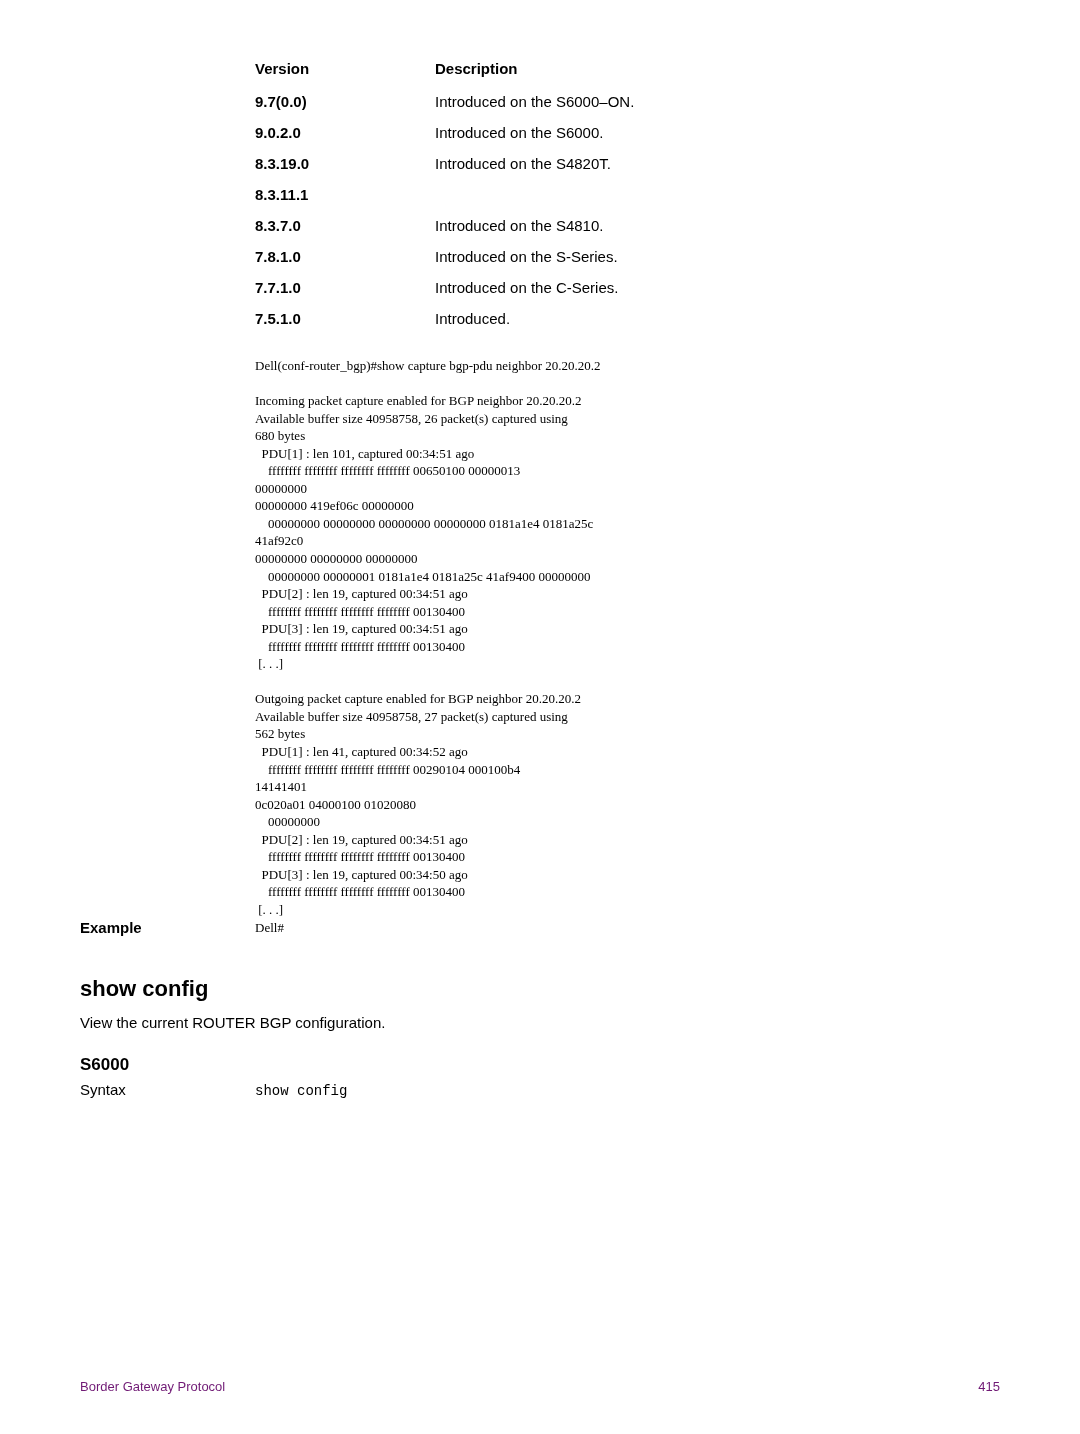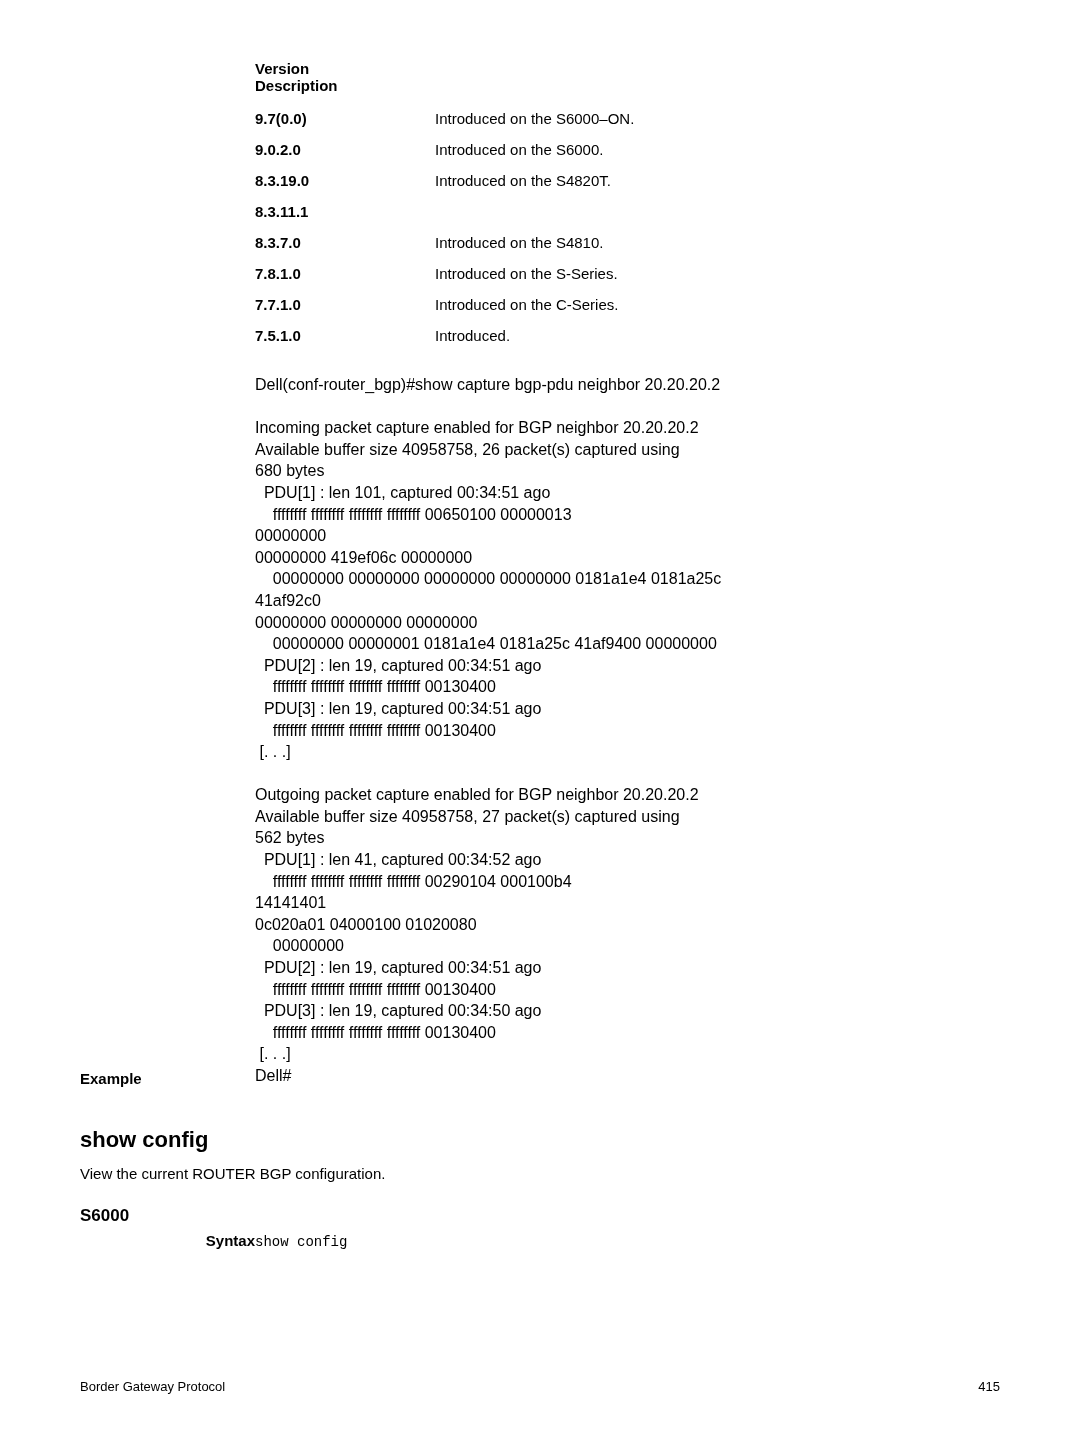--- a/index.html
+++ b/index.html
@@ -17,21 +17,20 @@
   }
   .version-table {
     margin-bottom: 30px;
   }
   .version-row {
     display: flex;
     margin-bottom: 14px;
   }
   .version-row.header {
     margin-bottom: 16px;
-    flex-direction: column;
   }
   .version-col {
     width: 180px;
     font-size: 15px;
     font-weight: bold;
   }
   .version-row.header .version-col,
   .version-row.header .desc-col {
     font-weight: 600;
   }
@@ -46,22 +45,22 @@
   }
   .example-label {
     width: 175px;
     flex-shrink: 0;
     font-size: 15px;
     font-weight: 600;
     padding-top: 2px;
   }
   .example-body {
     flex: 1;
-    font-family: Liberation Sans, sans-serif;
-    font-size: 16px;
+    font-family: Liberation Serif, serif;
+    font-size: 13px;
     line-height: 1.35;
     white-space: pre-wrap;
     word-break: break-word;
   }
   .command-heading {
     font-size: 22px;
     font-weight: bold;
     margin-bottom: 12px;
     margin-top: 10px;
   }
@@ -74,36 +73,35 @@
     font-weight: bold;
     margin-bottom: 6px;
   }
   .syntax-row {
     display: flex;
     align-items: baseline;
   }
   .syntax-label {
     width: 175px;
     font-size: 15px;
-    font-weight: 700;
-    text-align: right;
+    font-weight: 400;
   }
   .syntax-body {
     font-family: "Courier New", Courier, monospace;
     font-size: 14px;
   }
   .footer {
     position: absolute;
     bottom: 40px;
     left: 80px;
     right: 80px;
     display: flex;
     justify-content: space-between;
     font-size: 13px;
-    color: #000000;
+    color: #701a75;
   }
 </style>
 </head>
 <body>
 
 <div class="content">
   <div class="version-table">
     <div class="version-row header">
       <div class="version-col">Version</div>
       <div class="desc-col">Description</div>

